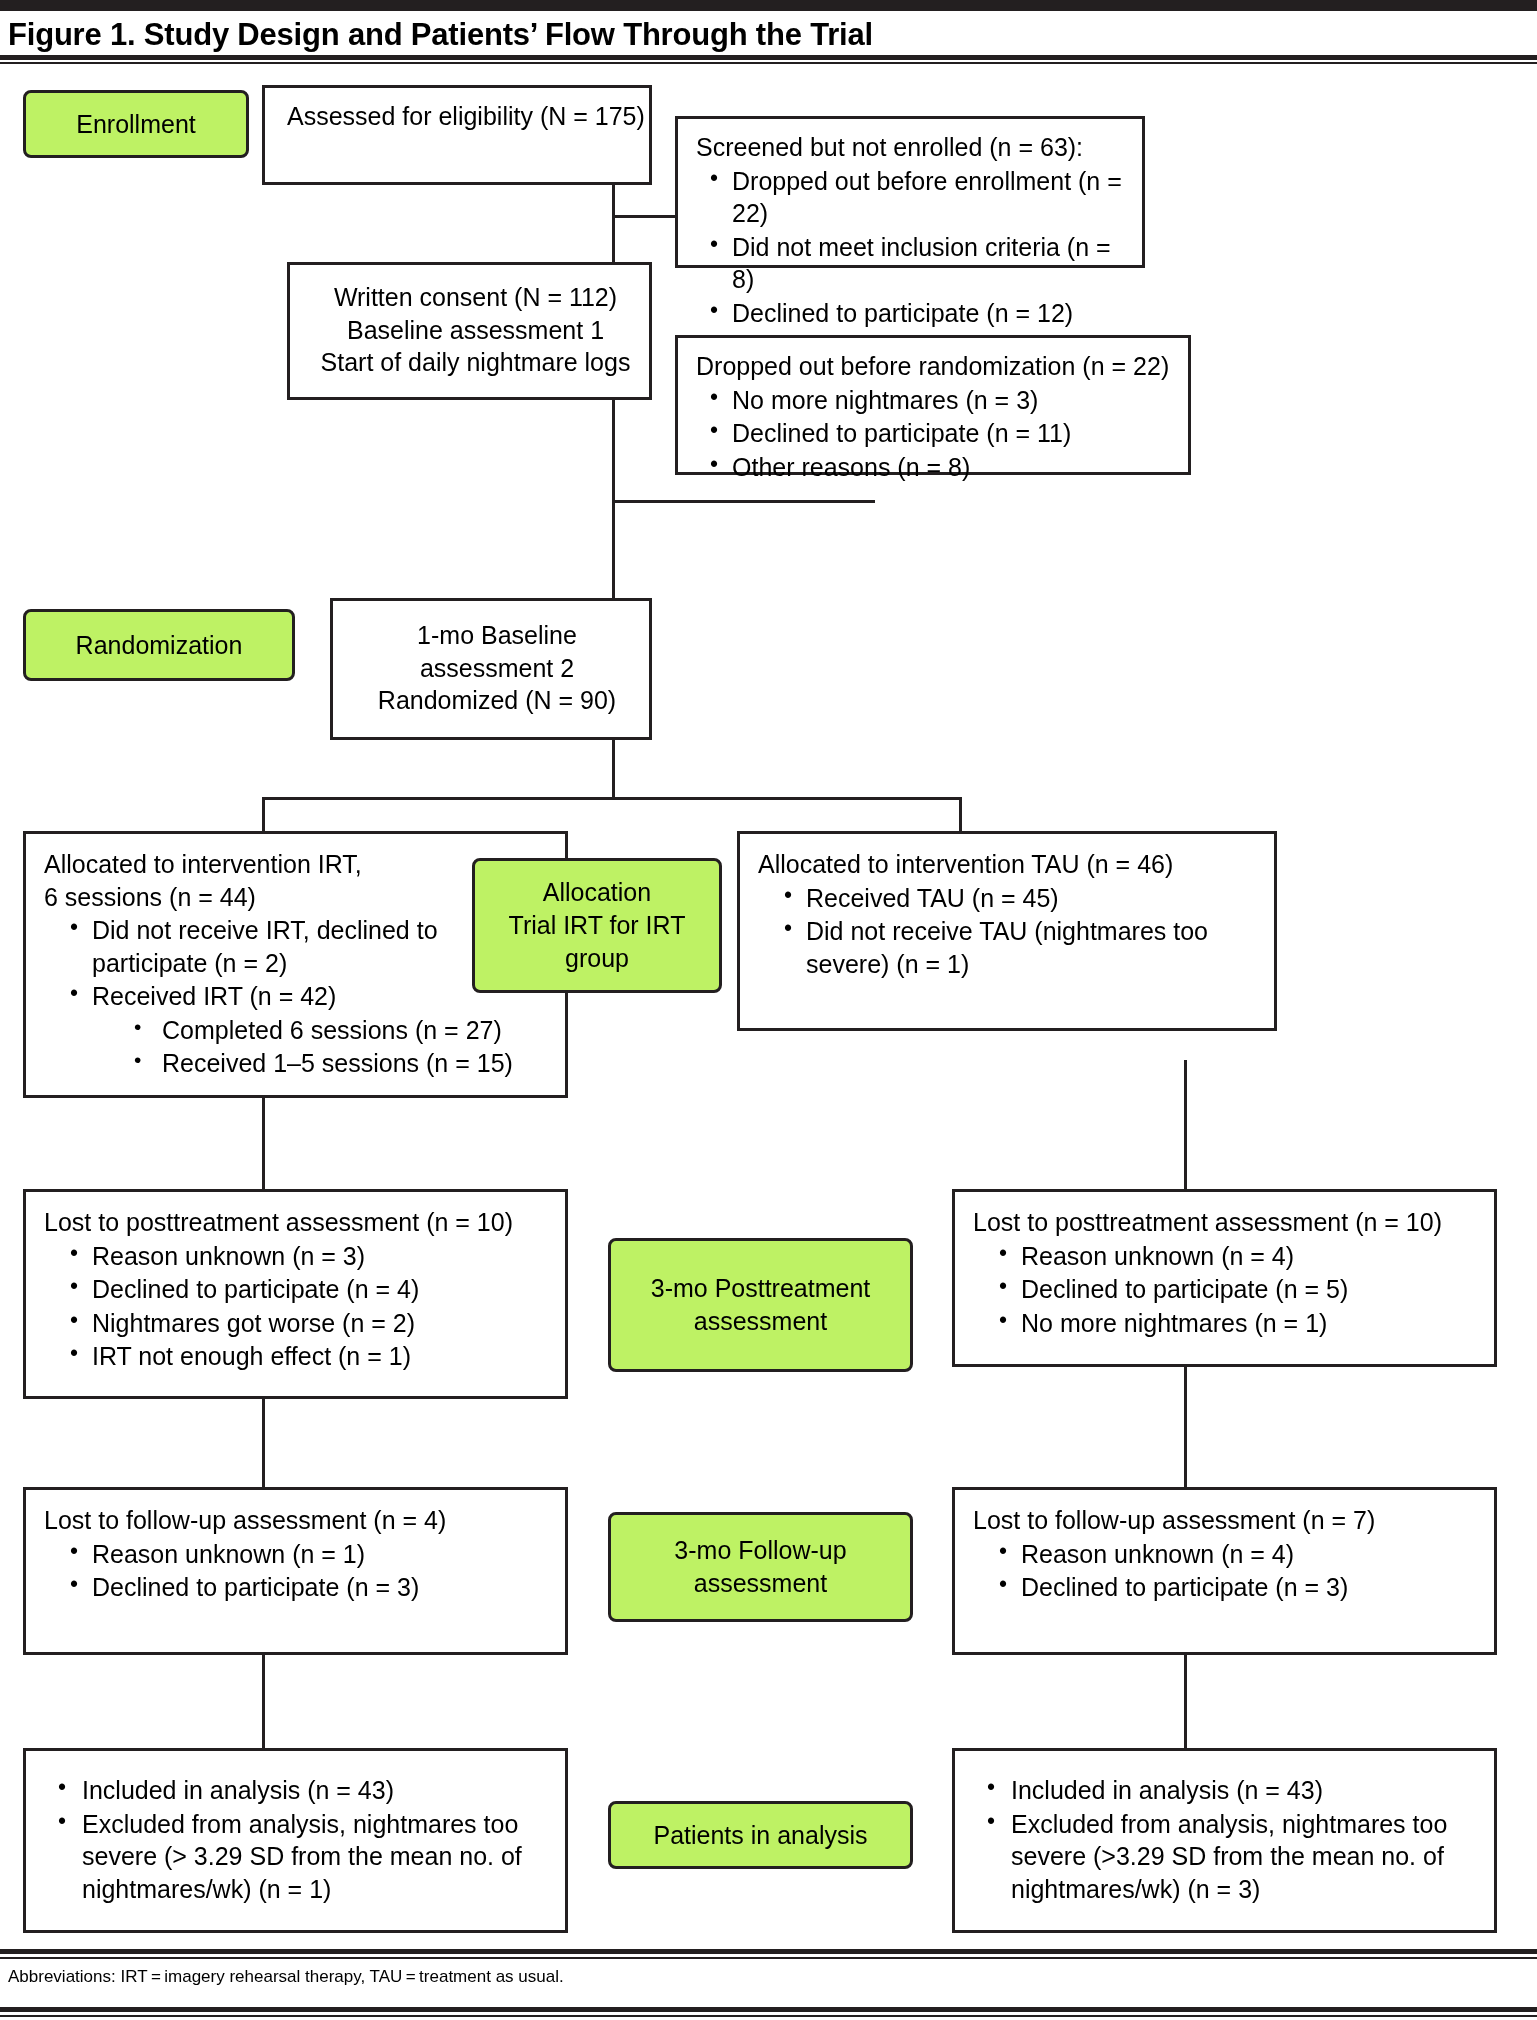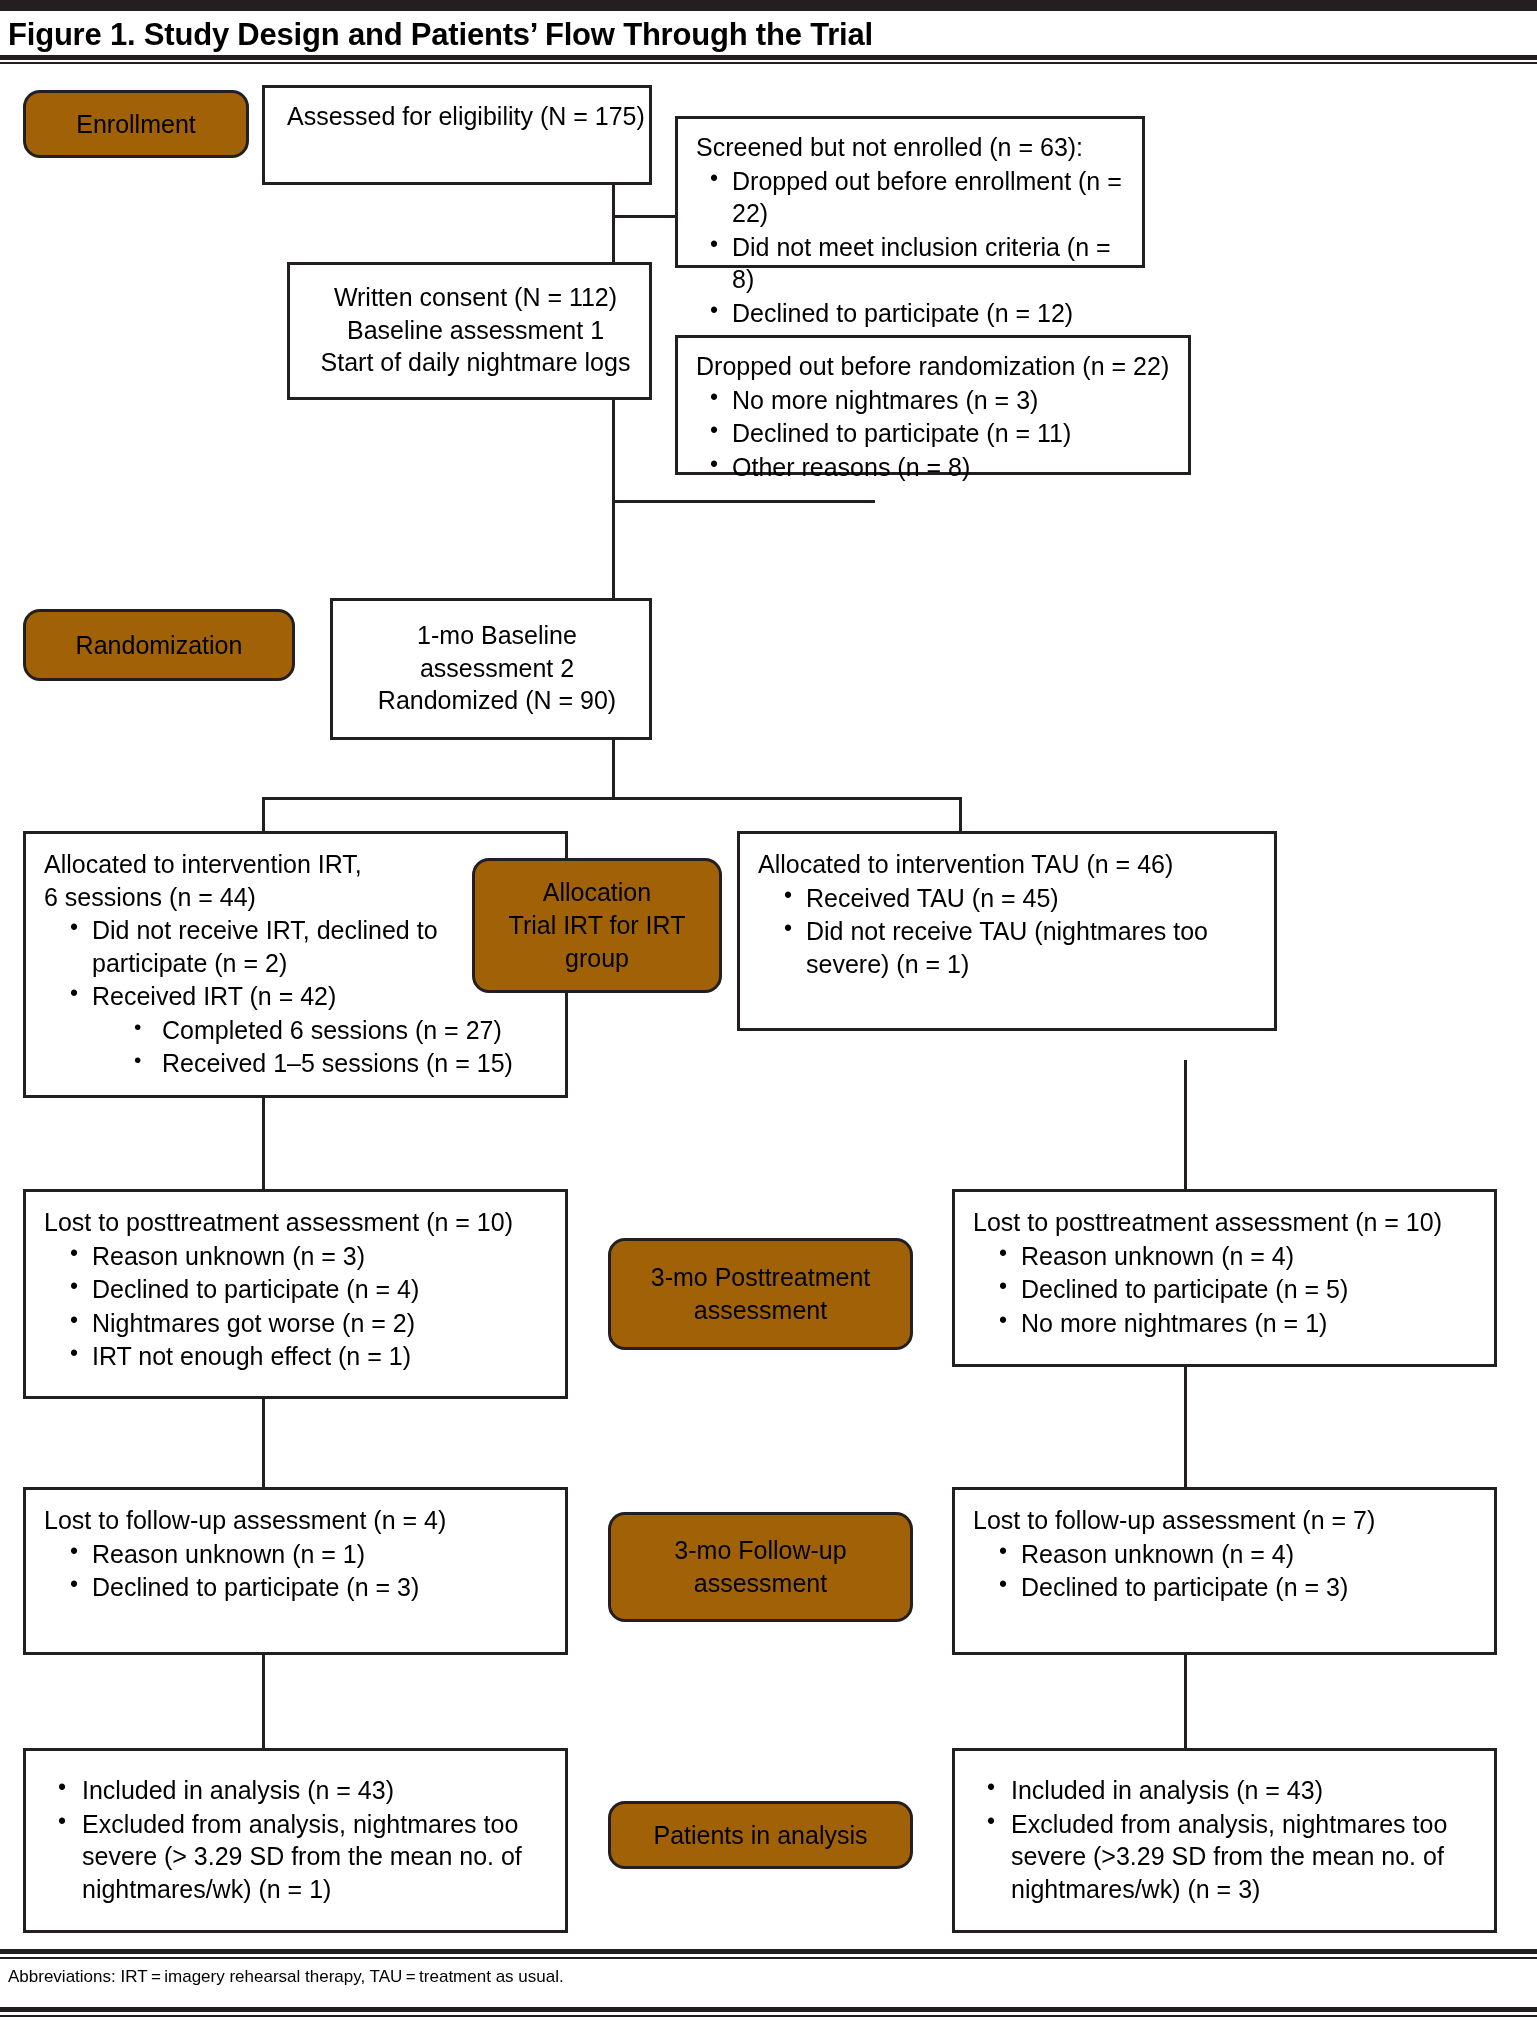--- a/index.html
+++ b/index.html
@@ -49,22 +49,22 @@
   .box {
     position: absolute;
     box-sizing: border-box;
     border: 3px solid #231f20;
     background: #ffffff;
   }
   .stage {
     position: absolute;
     box-sizing: border-box;
     border: 3px solid #231f20;
-    border-radius: 17px;
-    background: #a16207;
+    border-radius: 8px;
+    background: #bef264;
     display: flex;
     align-items: center;
     justify-content: center;
     text-align: center;
   }
   .stage .txt {
     font-size: 25px;
     line-height: 1.32;
     padding: 0 10px;
   }
@@ -258,21 +258,21 @@
       <span class="lead">Lost to posttreatment assessment (n = 10)</span>
       <ul class="bul lvl1">
         <li>Reason unknown (n = 3)</li>
         <li>Declined to participate (n = 4)</li>
         <li>Nightmares got worse (n = 2)</li>
         <li>IRT not enough effect (n = 1)</li>
       </ul>
     </div>
   </div>
 
-  <div class="stage" style="left:608px; top:1238px; width:305px; height:112px;">
+  <div class="stage" style="left:608px; top:1238px; width:305px; height:134px;">
     <span class="txt">
       <span>3-mo Posttreatment</span><br>
       <span>assessment</span>
     </span>
   </div>
 
   <div class="box" style="left:952px; top:1189px; width:545px; height:178px;">
     <div class="body" style="padding-top:14px;">
       <span class="lead">Lost to posttreatment assessment (n = 10)</span>
       <ul class="bul lvl1">

